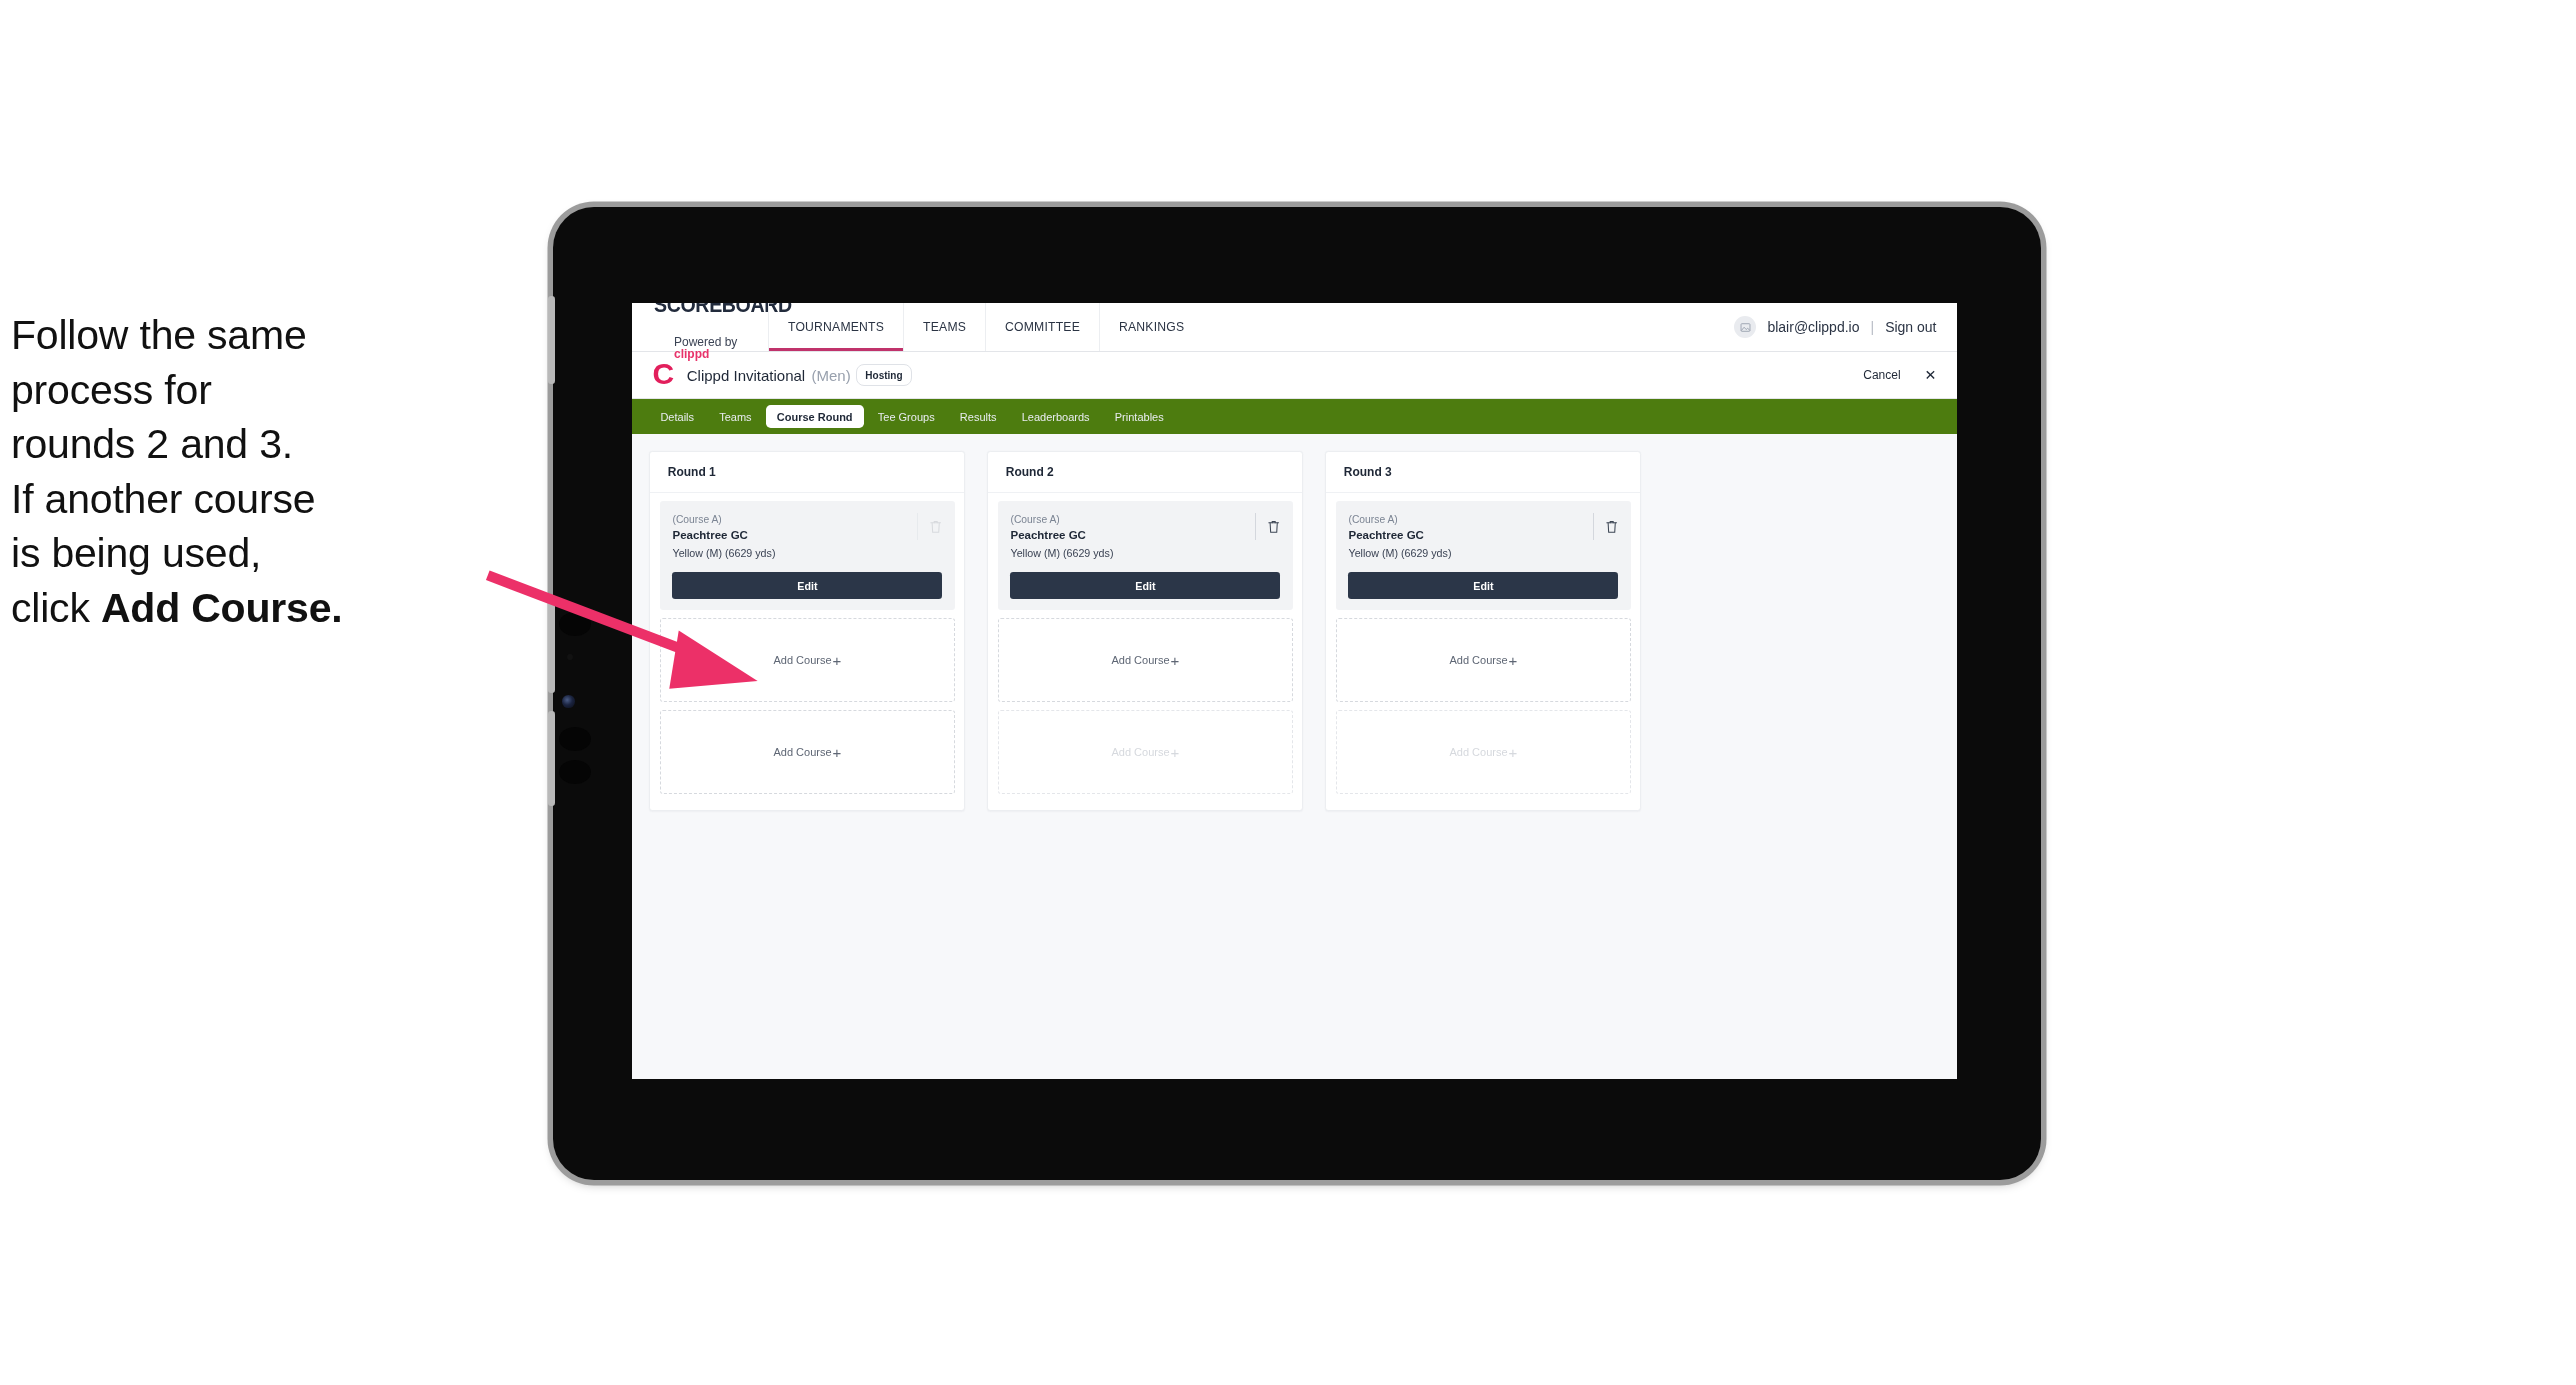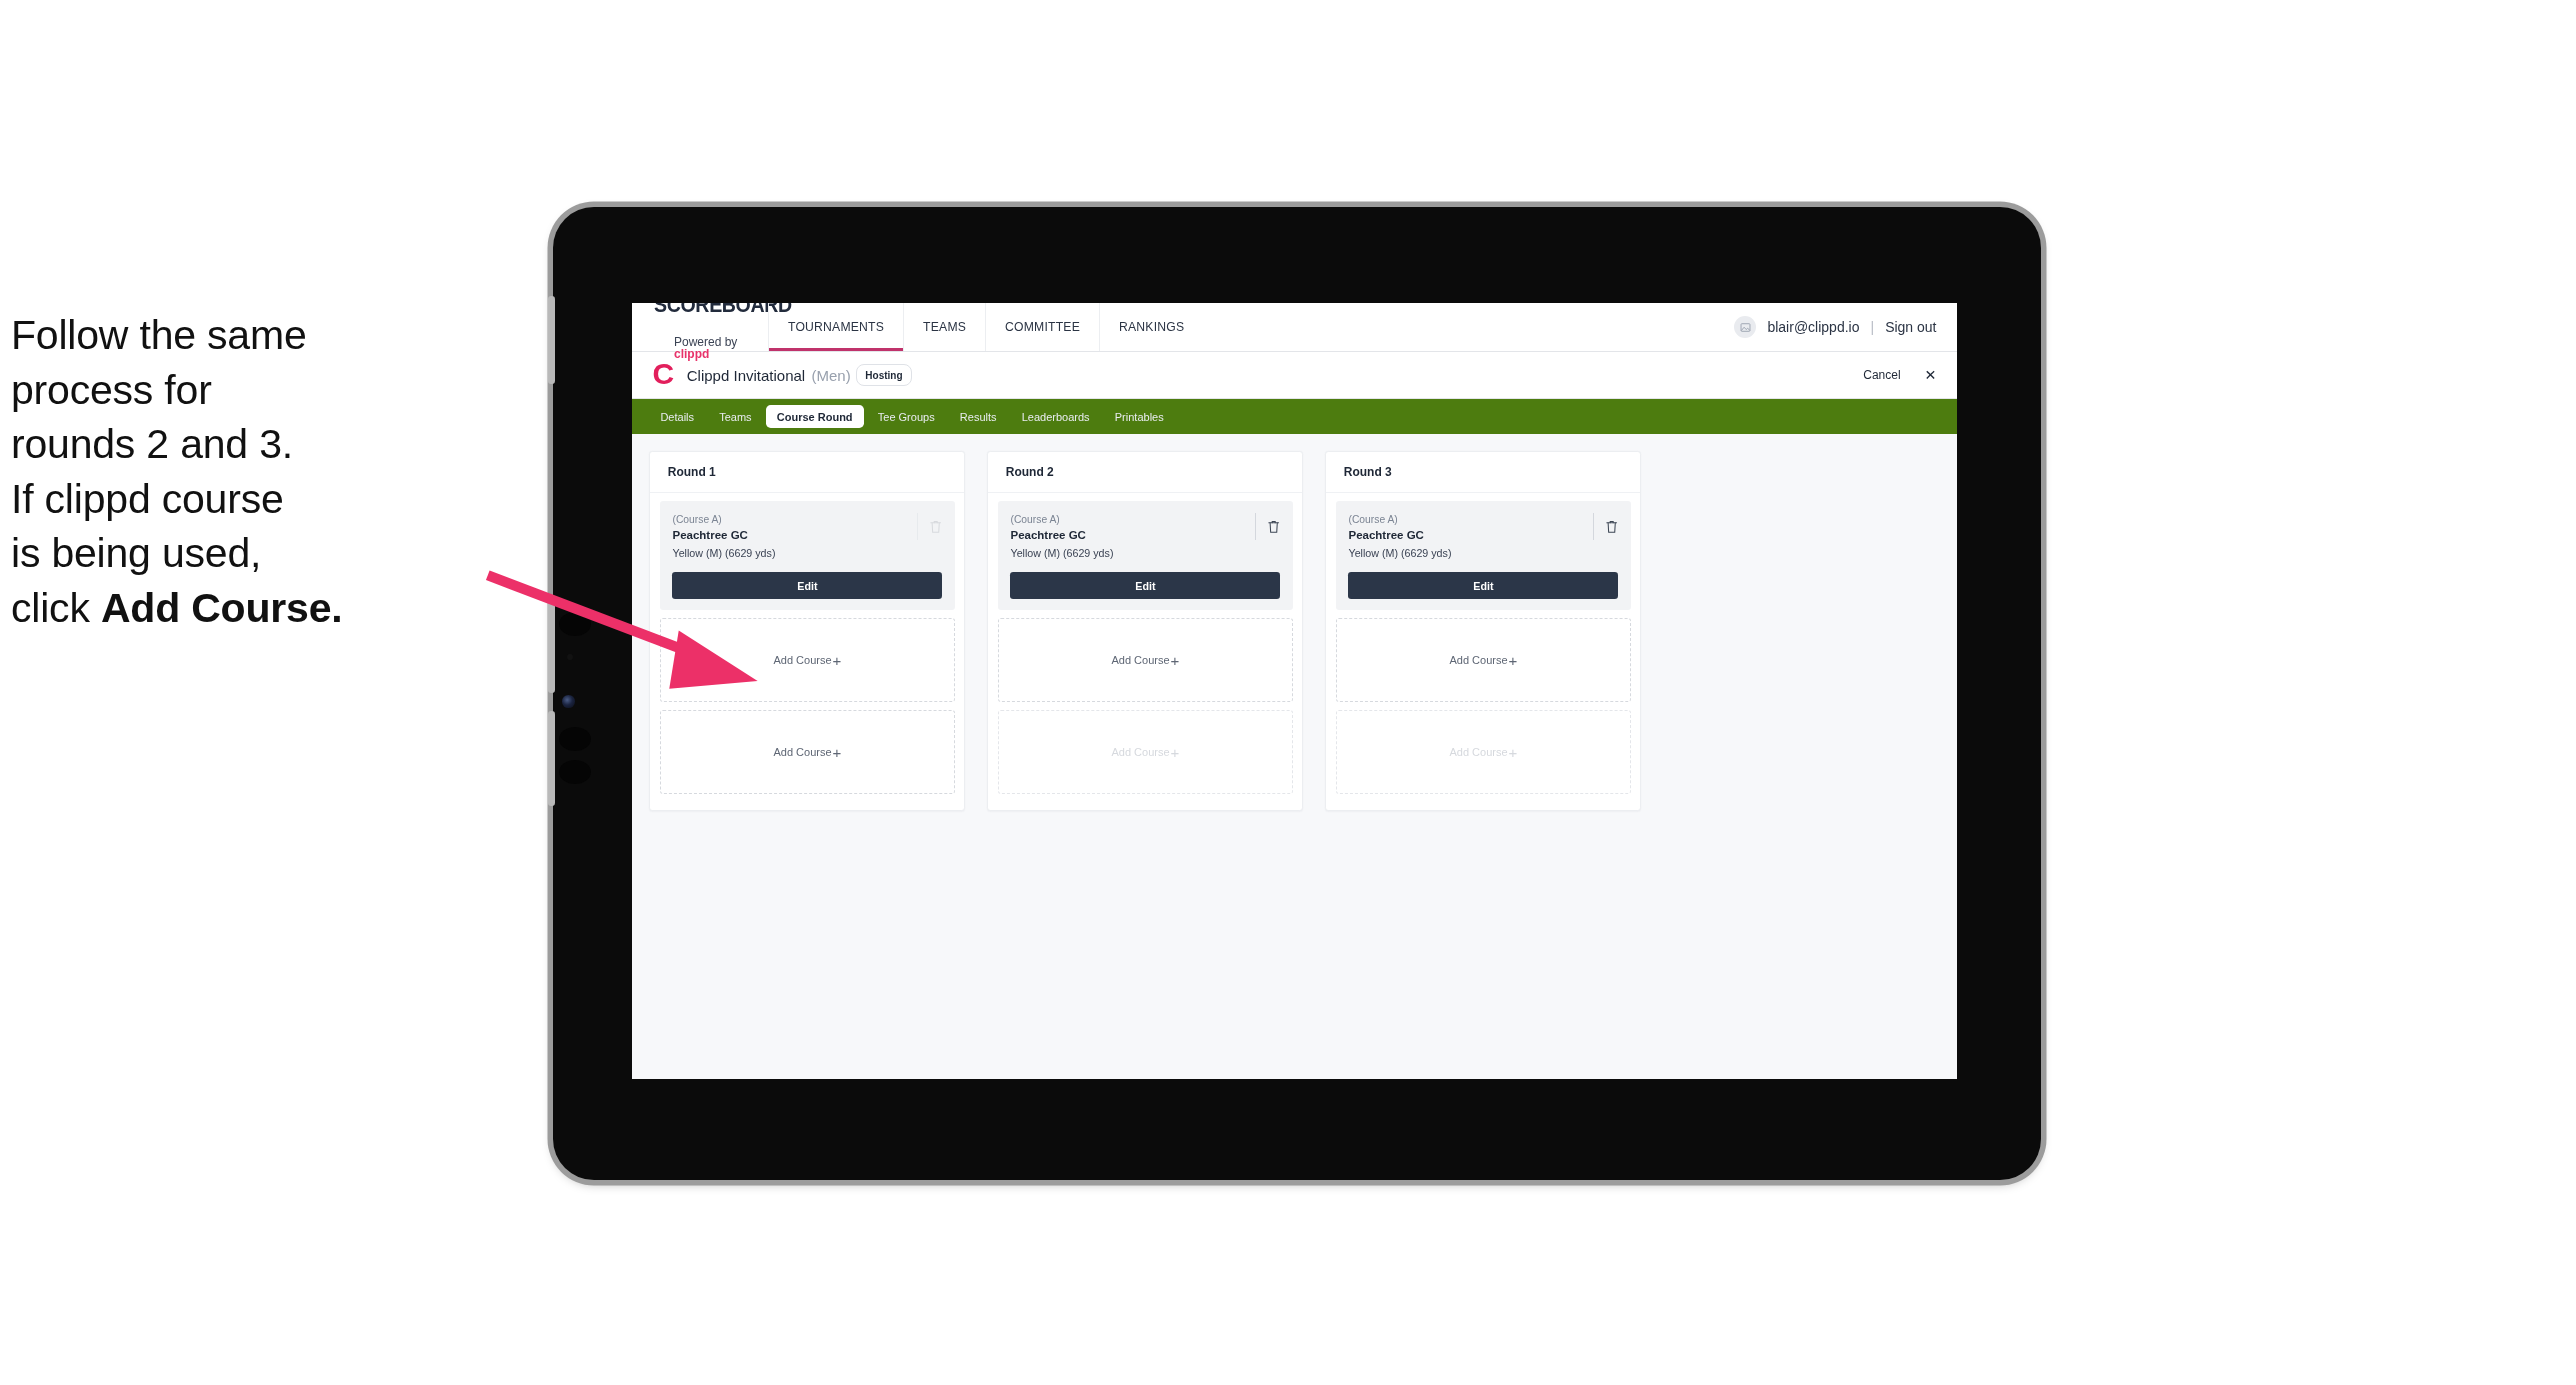--- a/index.html
+++ b/index.html
@@ -184,21 +184,21 @@
 </style>
 </head>
 <body>
 
 <div id="stage">
 
   <div id="annotation">
     <div>Follow the same</div>
     <div>process for</div>
     <div>rounds 2 and 3.</div>
-    <div>If clippd course</div>
+    <div>If another course</div>
     <div>is being used,</div>
     <div><span>click </span><span class="bold">Add Course.</span></div>
   </div>
 
   <div id="tablet-antenna"></div>
   <div id="tablet-frame"></div>
 
   <div class="side-btn" style="left:548px; top:296px; height:88px;"></div>
   <div class="side-btn" style="left:548px; top:598px; height:95px;"></div>
   <div class="side-btn" style="left:548px; top:711px; height:95px;"></div>

